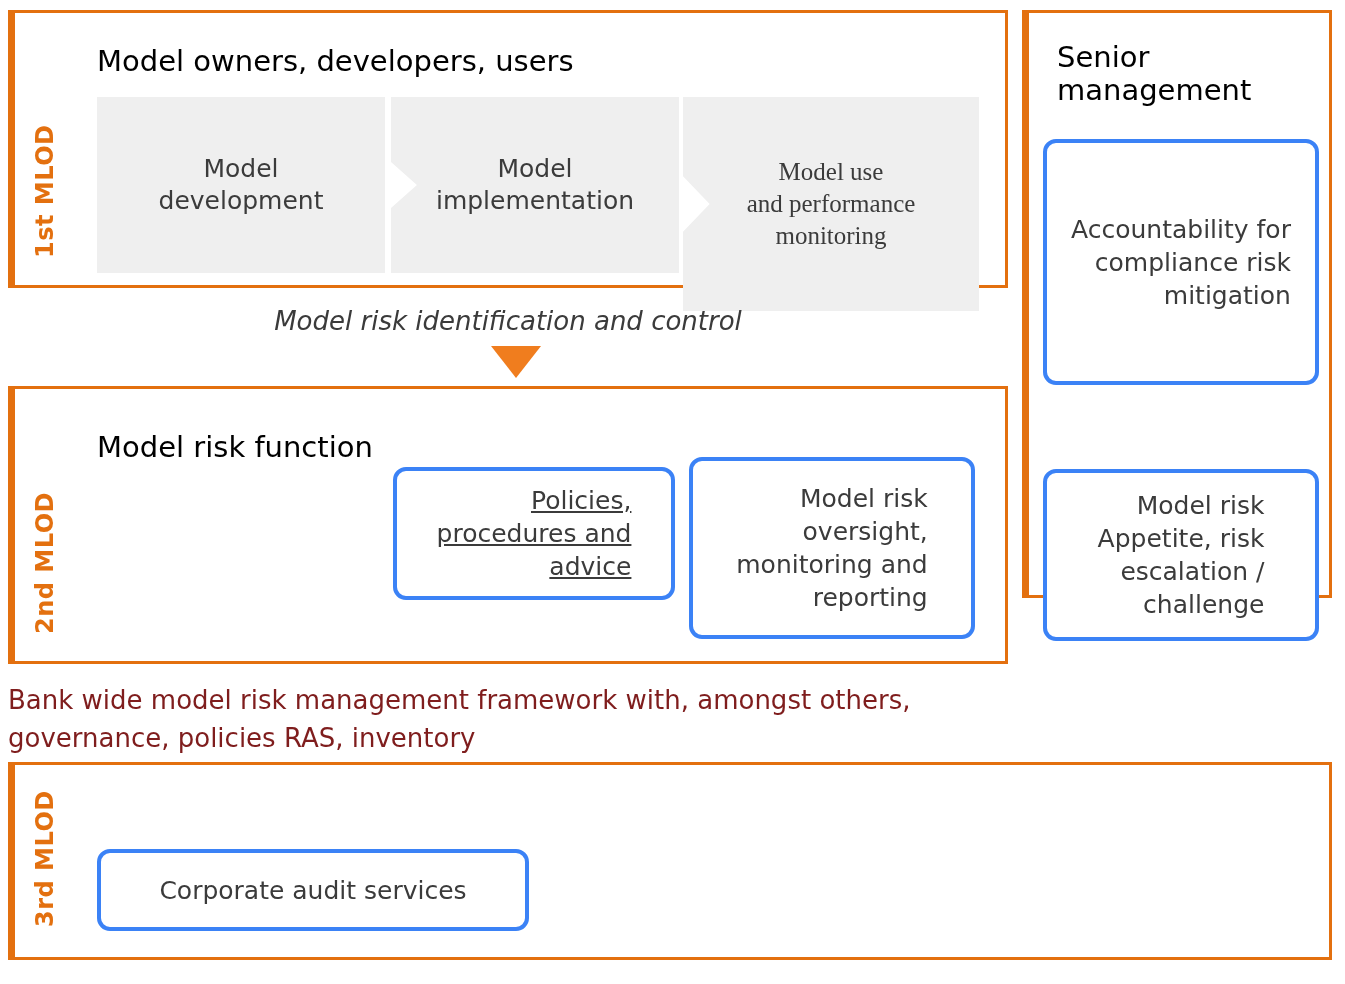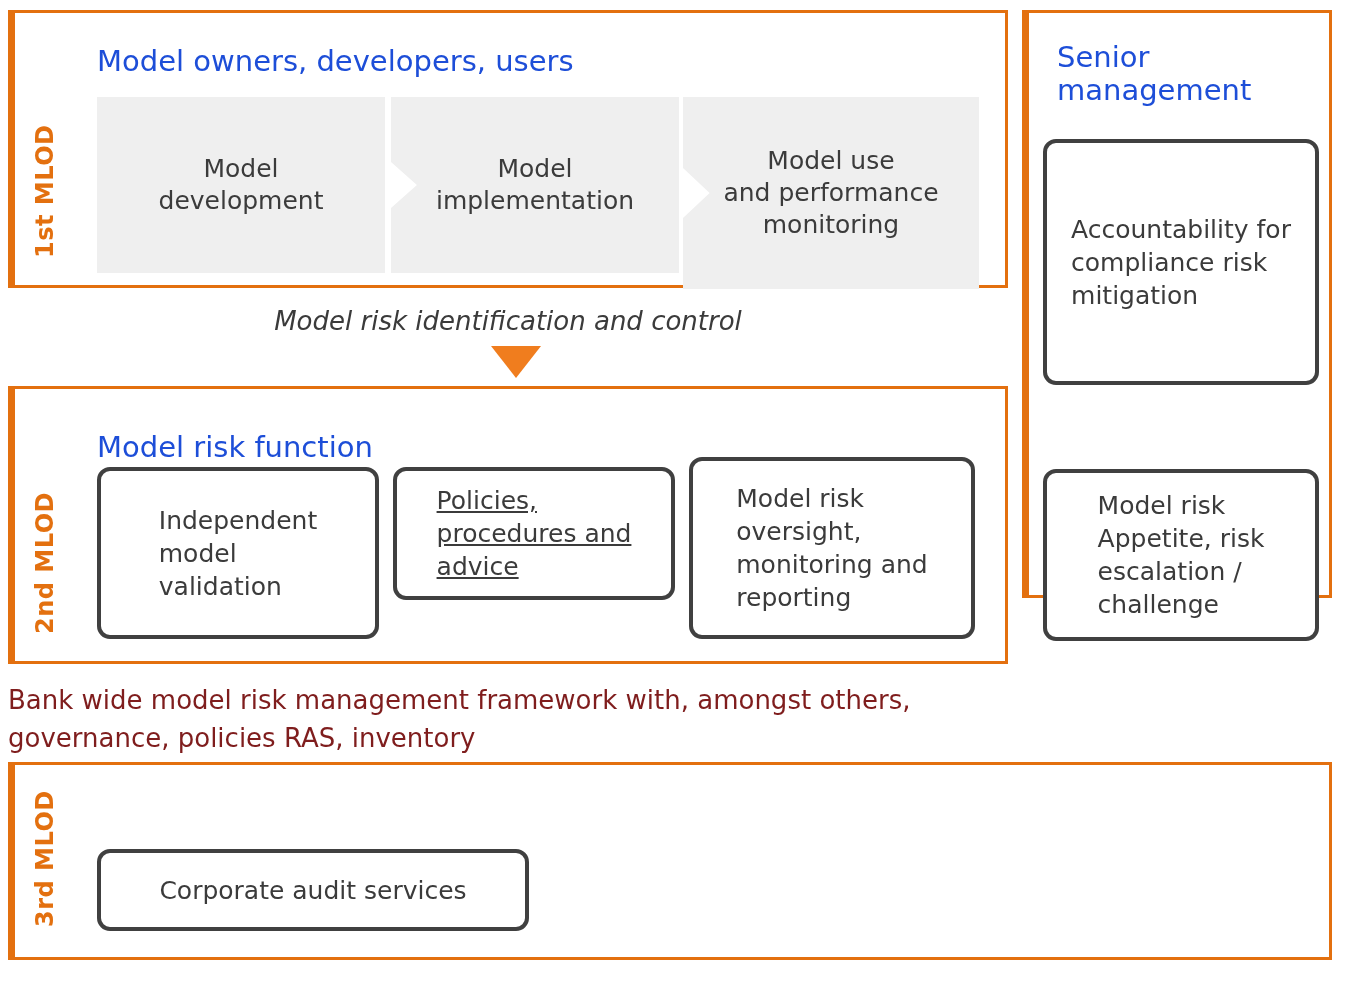--- a/index.html
+++ b/index.html
@@ -38,21 +38,21 @@
     writing-mode: vertical-rl;
     transform: rotate(180deg);
     text-align: center;
     white-space: nowrap;
     line-height: 1;
   }
 
   
   .section-title {
     font-size: 29px;
-    color: #1d4ed8;
+    color: #000000;
     line-height: 1.15;
     white-space: pre-line;
   }
 
   
   .gray-box {
     background: #efefef;
     display: flex;
     align-items: center;
     justify-content: center;
@@ -63,27 +63,27 @@
     white-space: pre-line;
     padding: 0 16px;
   }
   
   .gray-box.notched {
     clip-path: polygon(0% 0%, 100% 0%, 100% 100%, 0% 100%, 0% 63%, 9% 50%, 0% 37%);
   }
 
   
   .round-box {
-    border: 4px solid #404040;
+    border: 4px solid #3b82f6;
     border-radius: 13px;
     background: #ffffff;
     display: flex;
     align-items: center;
     justify-content: center;
-    text-align: left;
+    text-align: right;
     font-size: 25px;
     line-height: 1.32;
     color: #3b3b3b;
     white-space: pre-line;
     padding: 0 10px;
   }
 
   
   .connector-label {
     font-size: 26px;
@@ -119,39 +119,36 @@
     <div class="abs mlod-tag" style="left:18px; top:104px; height:148px;">1st MLOD</div>
 
     <div class="abs section-title" style="left:82px; top:32px; width:860px;">Model owners, developers, users</div>
 
     <div class="abs gray-box" style="left:82px; top:84px; width:288px; height:176px;">Model
 development</div>
 
     <div class="abs gray-box notched" style="left:376px; top:84px; width:288px; height:176px;">Model
 implementation</div>
 
-    <div class="abs gray-box notched" style="left:668px; top:84px; width:296px; height:192px;">Model use
+    <div class="abs gray-box notched" style="left:668px; top:84px; width:296px; height:214px;font-family:Liberation Serif, serif;">Model use
 and performance
 monitoring</div>
   </div>
 
   <div class="abs" style="left:8px; top:300px; width:1000px; height:80px;">
     <div class="abs connector-label" style="left:0; top:6px; width:1000px;">Model risk identification and control</div>
     <div class="abs down-triangle" style="left:483px; top:46px;"></div>
   </div>
 
   <div class="abs mlod-panel" style="left:8px; top:386px; width:1000px; height:278px;">
 
     <div class="abs mlod-tag" style="left:18px; top:92px; height:164px;">2nd MLOD</div>
 
     <div class="abs section-title" style="left:82px; top:42px; width:860px;">Model risk function</div>
 
-    <div class="abs round-box" style="left:82px; top:78px; width:282px; height:172px;">Independent
-model
-validation</div>
 
     <div class="abs round-box" style="left:378px; top:78px; width:282px; height:133px;text-decoration:underline;">Policies,
 procedures and
 advice</div>
 
     <div class="abs round-box" style="left:674px; top:68px; width:286px; height:182px;">Model risk
 oversight,
 monitoring and
 reporting</div>
   </div>

